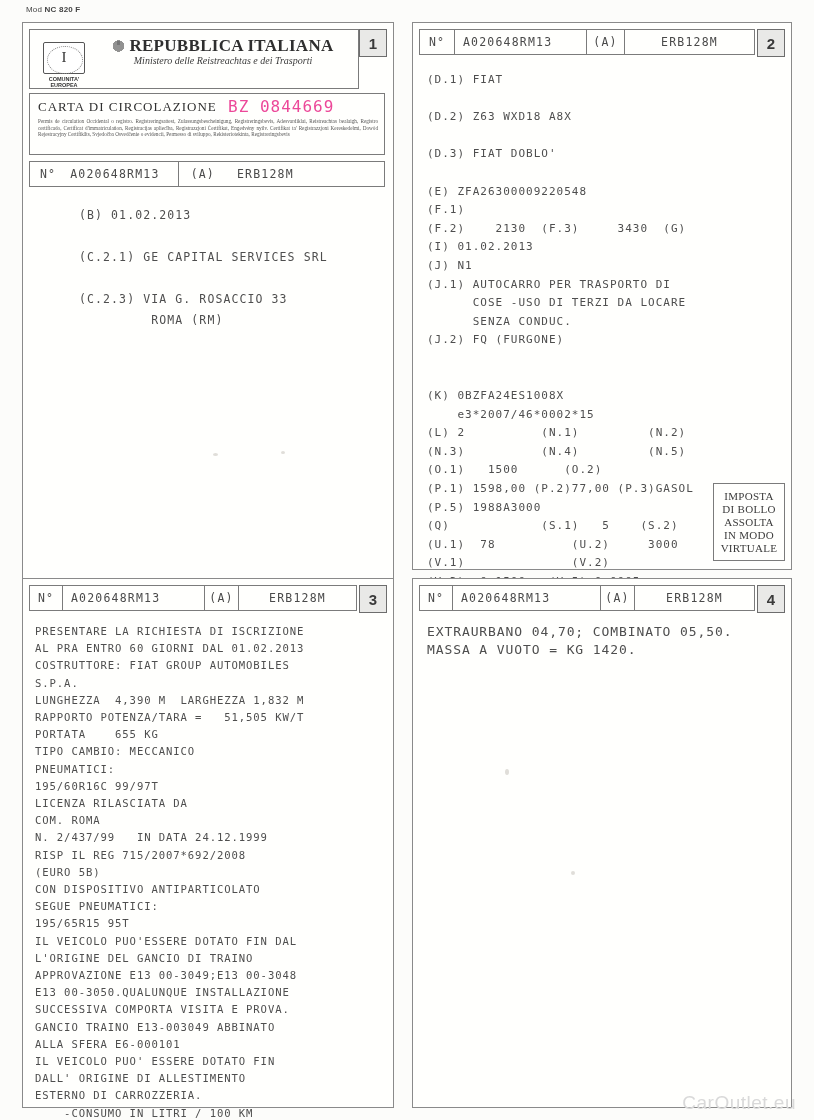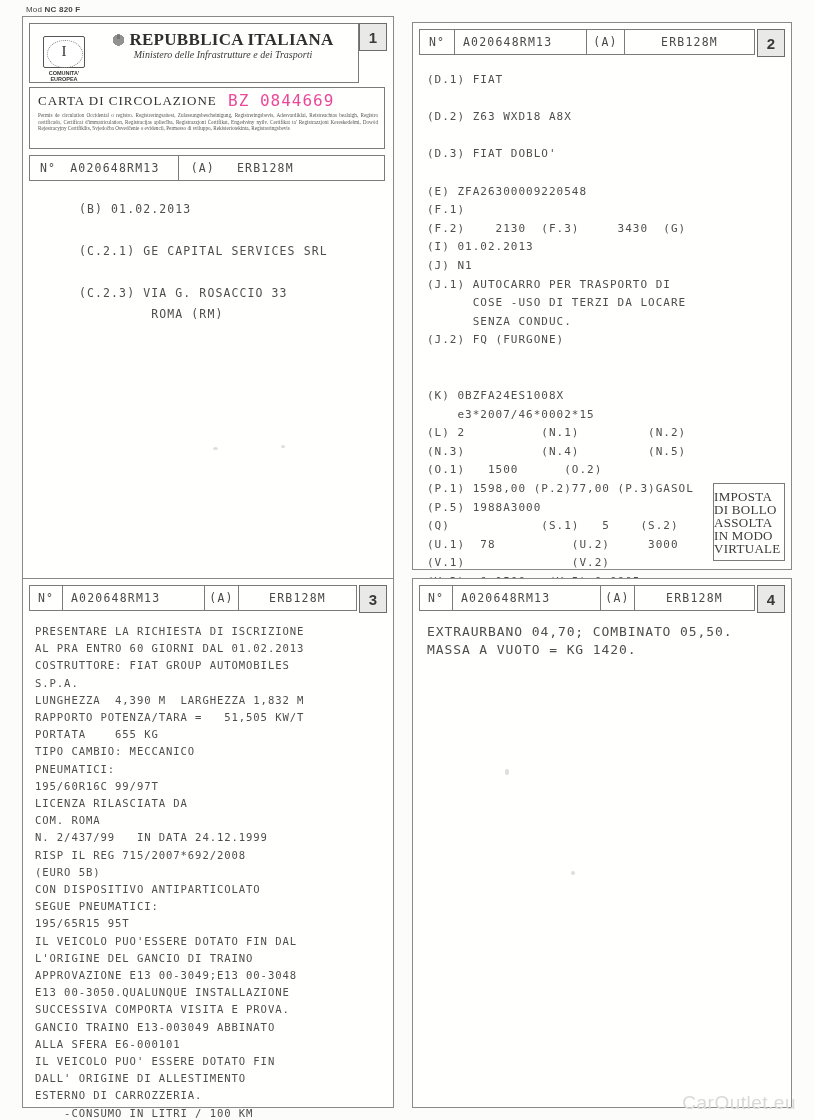--- a/index.html
+++ b/index.html
@@ -31,21 +31,21 @@
   .idxbox{
     position:absolute;
     width:26px;height:26px;
     border:1px solid #6d6d6d;
     background:#e9e9e7;
     font-family:"Liberation Sans", sans-serif;
     font-size:15px;font-weight:bold;color:#3a3a3a;
     display:flex;align-items:center;justify-content:center;
   }
   
-  #panel1{left:22px;top:16px;width:372px;height:632px;}
+  #panel1{left:22px;top:22px;width:372px;height:632px;}
   .hdrbox{
     position:absolute;left:6px;top:6px;width:330px;height:60px;
     border:1px solid #7b7b7b;box-sizing:border-box;
   }
   .euflag{
     position:absolute;left:12px;top:12px;width:44px;height:46px;
     display:flex;flex-direction:column;align-items:center;
   }
   .euflag .circle{
     width:40px;height:32px;border:1px solid #555;border-radius:2px;
@@ -144,22 +144,22 @@
   }
   .p2lines{
     position:absolute;left:14px;top:48px;right:8px;
     font-size:11px;line-height:18.6px;letter-spacing:1px;color:#4e4e4e;
     white-space:pre;
   }
   .bollo{
     position:absolute;right:6px;bottom:8px;width:72px;height:78px;
     border:1px solid #7b7b7b;box-sizing:border-box;
     font-family:"Liberation Serif", serif;
-    font-size:13px;line-height:13px;color:#3b3b3b;
-    padding-top:6px;letter-spacing:.3px;
+    font-size:11px;line-height:13px;color:#3b3b3b;
+    text-align:center;padding-top:6px;letter-spacing:.3px;
   }
   
   #panel3{left:22px;top:578px;width:372px;height:530px;}
   .p3lines{
     position:absolute;left:12px;top:44px;right:6px;
     font-size:10.6px;line-height:17.2px;letter-spacing:.9px;color:#4e4e4e;
     white-space:pre;
   }
   
   #panel4{left:412px;top:578px;width:380px;height:530px;}
@@ -189,21 +189,21 @@
   <div class="hdrbox">
     <div class="euflag">
       <div class="circle">
           <div class="stars"></div>
         </div>
       <div class="cap">COMUNITA' EUROPEA</div>
     </div>
     <div class="rep-title">
       <span class="em"></span><span>REPUBBLICA ITALIANA</span>
     </div>
-    <div class="min1">Ministero delle Infrastrutture e dei Trasporti</div>
+    <div class="min1">Ministero delle Reistreachtas e dei Trasporti</div>
   </div>
 
   <div class="idxbox" style="right:6px;top:6px;">1</div>
 
   <div class="cartabox">
     <div class="carta-t">CARTA DI CIRCOLAZIONE</div>
     <div class="carta-n">BZ 0844669</div>
     <div class="carta-small">Permis de circulation Occidental o registro. Registreringsattest, Zulassungsbescheinigung, Registreringsbevis, Adesvardiklai, Reistreachtas bealaigh, Registro certificado, Certificat d'immatriculation, Registracijas apliecība, Registrazzjoni Ċertifikat, Engedvény nyilv. Certifikat ta' Registrazzjoni Kereskedelmi, Dowód Rejestracyjny Certifikāts, Svjedočba Osvedčenie o evidencii, Permesso di sviluppo, Rekisteriotekinta, Registreringsbevis</div>
   </div>
 

